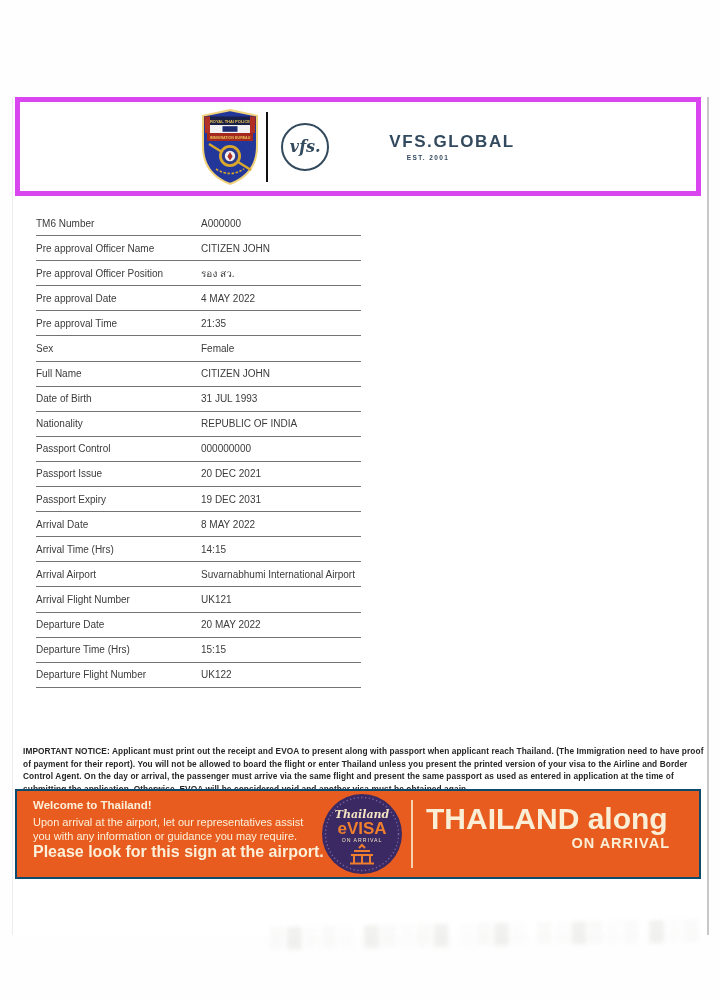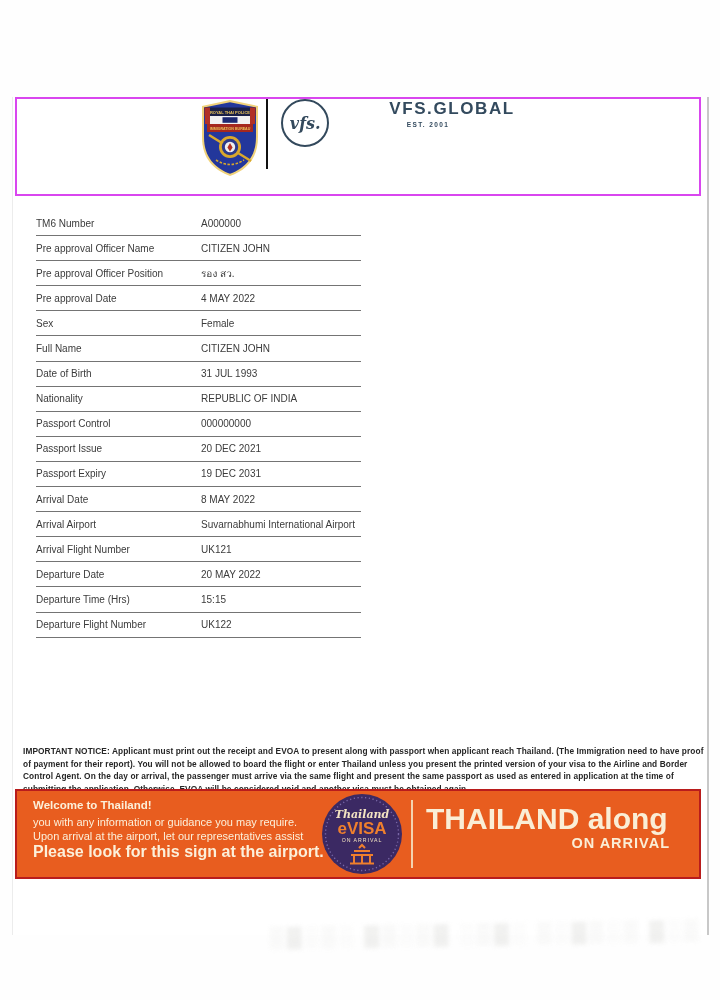--- a/index.html
+++ b/index.html
@@ -10,22 +10,22 @@
     -webkit-font-smoothing:antialiased;
   }
   .page{
     position:absolute;left:12px;top:97px;width:694px;height:838px;
     border-right:2px solid #c8c8c8;border-left:1px solid #ececec;
     background:#fff;
   }
   
   .header-box{
     position:absolute;left:2px;top:0;width:686px;height:99px;
-    border:2px solid #d946ef;box-sizing:border-box;background:#fff;
-    display:flex;justify-content:center;
+    border:5px solid #d946ef;box-sizing:border-box;background:#fff;
+    display:flex;align-items:center;justify-content:center;
   }
   .badge-svg{width:58px;height:78px;flex:0 0 auto;}
   .hdr-divider{width:2px;height:70px;background:#111;margin:0 13px 0 7px;flex:0 0 auto;}
   .vfs-circle{
     width:44px;height:44px;border-radius:50%;border:2px solid #33495c;
     display:flex;align-items:center;justify-content:center;flex:0 0 auto;
     margin-right:12px;
     font:italic 700 16px "DejaVu Serif",serif;color:#33495c;
   }
   .vfs-words{display:flex;flex-direction:column;align-items:center;}
@@ -42,21 +42,21 @@
   .f-value{flex:1 1 auto;}
   
   .notice{
     position:absolute;left:10px;top:640px;width:683px;
     font-size:8.3px;font-weight:700;line-height:12.6px;color:#262626;
     letter-spacing:.1px;
   }
   
   .banner{
     position:absolute;left:2px;top:692px;width:686px;height:90px;
-    background:#e85d1f;border:2px solid #b91c1c;box-sizing:border-box;
+    background:#e85d1f;border:2px solid #0c4a6e;box-sizing:border-box;
   }
   .banner-left{position:absolute;left:16px;top:8px;color:#fcf0da;}
   .bl-title{font-size:11.5px;font-weight:700;margin-bottom:4px;}
   .bl-line{font-size:11px;line-height:14px;}
   .bl-bold{font-size:16px;font-weight:700;}
   .badge-circle{position:absolute;left:304px;top:2px;width:82px;height:82px;}
   .banner-divider{position:absolute;left:394px;top:9px;width:2px;height:68px;background:#f6e7c8;opacity:.85;}
   .banner-right{position:absolute;left:409px;top:11px;width:250px;color:#faeed6;}
   .br-title{font-size:30px;font-weight:700;white-space:nowrap;letter-spacing:0;}
   .br-sub{text-align:right;font-size:14.5px;font-weight:700;letter-spacing:1px;margin-top:-1px;padding-right:6px;}
@@ -115,20 +115,24 @@
       </div>
       <div class="form-row">
         <span class="f-label">Pre approval Officer Position</span>
         <span class="f-value">รอง สว.</span>
       </div>
       <div class="form-row">
         <span class="f-label">Pre approval Date</span>
         <span class="f-value">4 MAY 2022</span>
       </div>
       <div class="form-row">
+        <span class="f-label">Pre approval Time</span>
+        <span class="f-value">21:35</span>
+      </div>
+      <div class="form-row">
         <span class="f-label">Sex</span>
         <span class="f-value">Female</span>
       </div>
       <div class="form-row">
         <span class="f-label">Full Name</span>
         <span class="f-value">CITIZEN JOHN</span>
       </div>
       <div class="form-row">
         <span class="f-label">Date of Birth</span>
         <span class="f-value">31 JUL 1993</span>
@@ -145,20 +149,24 @@
         <span class="f-label">Passport Issue</span>
         <span class="f-value">20 DEC 2021</span>
       </div>
       <div class="form-row">
         <span class="f-label">Passport Expiry</span>
         <span class="f-value">19 DEC 2031</span>
       </div>
       <div class="form-row">
         <span class="f-label">Arrival Date</span>
         <span class="f-value">8 MAY 2022</span>
+      </div>
+      <div class="form-row">
+        <span class="f-label">Arrival Time (Hrs)</span>
+        <span class="f-value">14:15</span>
       </div>
       <div class="form-row">
         <span class="f-label">Arrival Airport</span>
         <span class="f-value">Suvarnabhumi International Airport</span>
       </div>
       <div class="form-row">
         <span class="f-label">Arrival Flight Number</span>
         <span class="f-value">UK121</span>
       </div>
       <div class="form-row">
@@ -173,22 +181,22 @@
         <span class="f-label">Departure Flight Number</span>
         <span class="f-value">UK122</span>
       </div>
     </div>
 
   <p class="notice"><b>IMPORTANT NOTICE:</b> <span>Applicant must print out the receipt and EVOA to present along with passport when applicant reach Thailand. (The Immigration need to have proof of payment for their report). You will not be allowed to board the flight or enter Thailand unless you present the printed version of your visa to the Airline and Border Control Agent. On the day or arrival, the passenger must arrive via the same flight and present the same passport as used as entered in application at the time of submitting the application. Otherwise, EVOA will be considered void and another visa must be obtained again.</span></p>
 
   <div class="banner">
     <div class="banner-left">
       <div class="bl-title">Welcome to Thailand!</div>
+      <div class="bl-line">Upon arrival at the airport, let our representatives assist</div>
       <div class="bl-line">you with any information or guidance you may require.</div>
-      <div class="bl-line">Upon arrival at the airport, let our representatives assist</div>
       <div class="bl-bold">Please look for this sign at the airport.</div>
     </div>
 
     <svg class="badge-circle" viewBox="0 0 82 82">
       <circle cx="41" cy="41" r="40" fill="#3b2963"></circle>
       <circle cx="41" cy="41" r="36.5" fill="none" stroke="#7a68a8" stroke-width="1.4" stroke-dasharray="1.2 2.6"></circle>
       <text x="41" y="25" font-size="11" font-style="italic" font-weight="bold" font-family="DejaVu Serif, serif" fill="#f3e3c2" text-anchor="middle">Thailand</text>
       <text x="41" y="41" font-size="17" font-weight="bold" fill="#ef7f2d" text-anchor="middle">eVISA</text>
       <text x="41" y="48.5" font-size="5.2" letter-spacing="1" fill="#f3e3c2" text-anchor="middle">ON ARRIVAL</text>
       <g stroke="#ef7f2d" stroke-width="2" fill="none">

